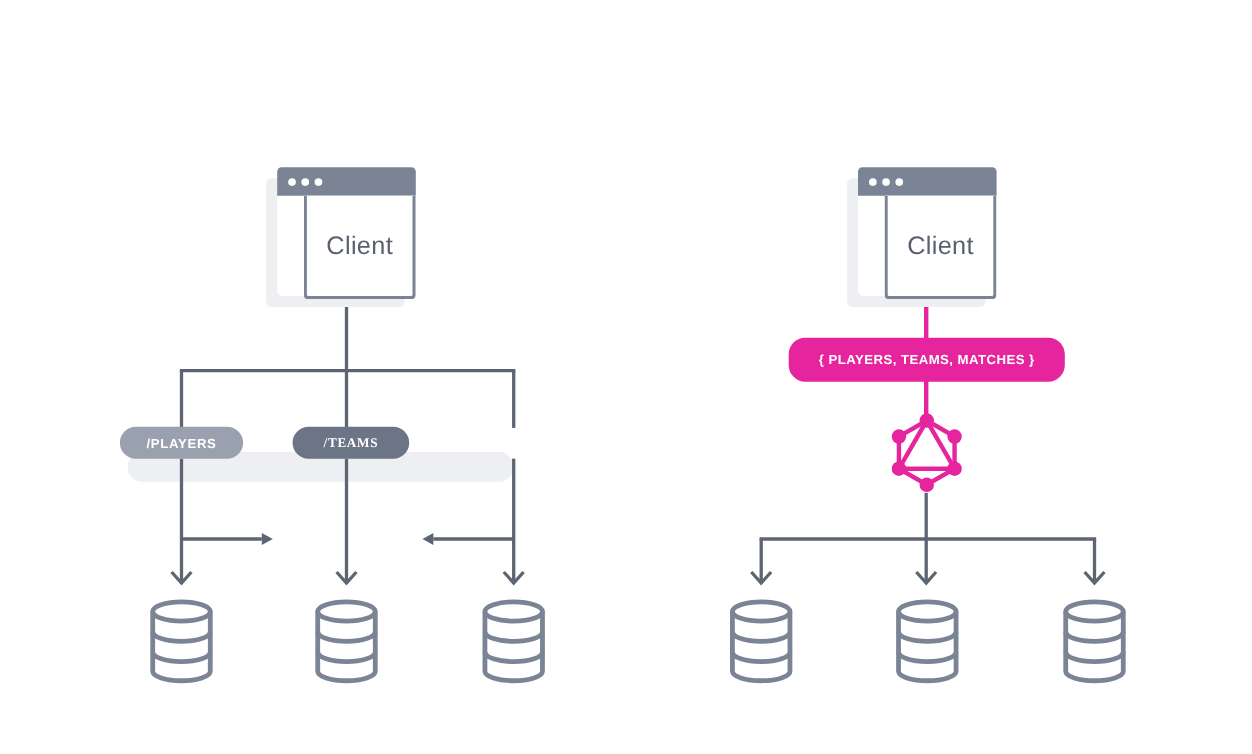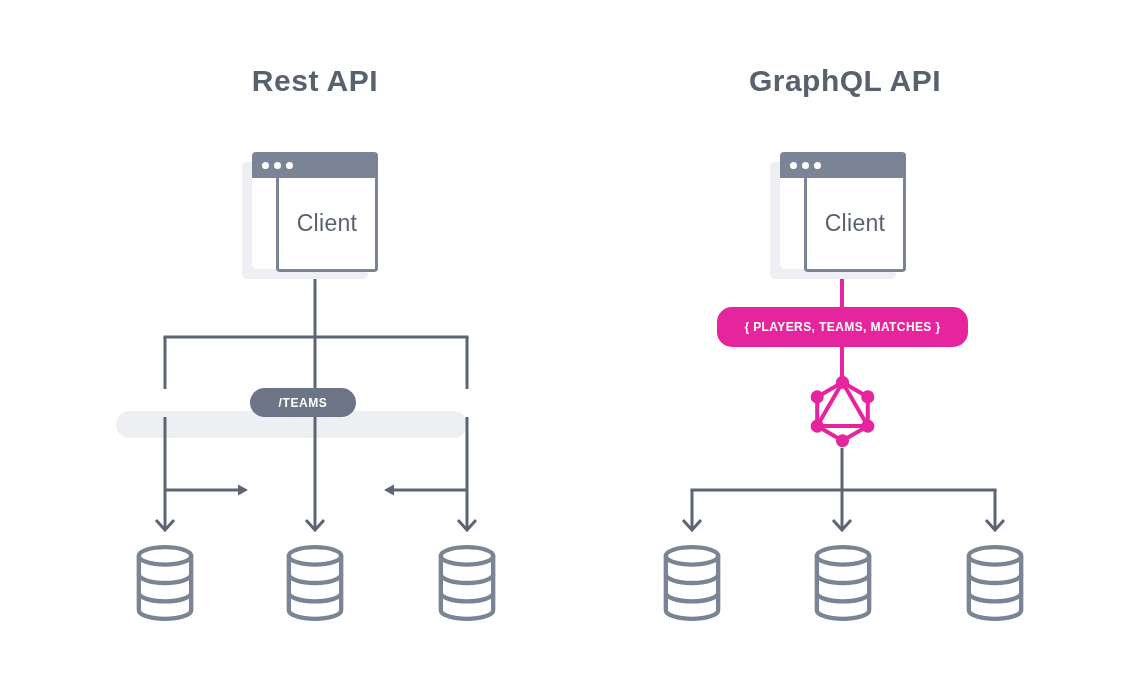--- a/index.html
+++ b/index.html
@@ -28,21 +28,21 @@
   .dot { width: 7px; height: 7px; border-radius: 50%; background: #fff; }
   .win-body { height: 91px; border: 3px solid var(--frame); border-top: 0;
               border-radius: 0 0 4px 4px; display: flex; align-items: center; justify-content: center;
               background: #fff; margin-left: 24px; }
   .client { font-size: 23px; color: var(--client-text); letter-spacing: .3px; }
 
   .pill { position: absolute; top: 388px; height: 29px; border-radius: 15px; z-index: 3;
           display: flex; align-items: center; justify-content: center;
           color: var(--pill-text); font-size: 12px; font-weight: 700; letter-spacing: .6px; }
   .pill-players { left: 109px; width: 112px; background: var(--pill-players-bg); }
-  .pill-teams   { left: 250px; width: 106px; background: var(--pill-teams-bg); }
+  .pill-teams   { left: 266px; width: 106px; background: var(--pill-teams-bg); font-family: Liberation Serif, serif; }
   .pill-matches { left: 406px; width: 124px; background: var(--pill-matches-bg); }
 
   .query-pill { position: absolute; left: 717px; top: 307px; width: 251px; height: 40px;
                 border-radius: 15px; background: var(--pink); color: var(--pill-text);
                 font-size: 12px; font-weight: 700; letter-spacing: .4px;
                 display: flex; align-items: center; justify-content: center; z-index: 3; }
 
   .gql-logo { position: absolute; left: 806px; top: 375px; color: var(--pink); z-index: 3; }
 
   .db { position: absolute; top: 544px; color: var(--database); z-index: 3; }
@@ -80,22 +80,20 @@
       <polyline points="683,520 692,530 701,520"></polyline>
       <polyline points="833,520 842,530 851,520"></polyline>
       <polyline points="986,520 995,530 1004,520"></polyline>
     </g>
     <g class="g-pink" stroke="currentColor" stroke-width="4" fill="none">
       <path d="M842 269 V309"></path>
       <path d="M842 334 V377"></path>
     </g>
   </svg>
 
-  <div class="title" id="rest-title">Rest API</div>
-  <div class="title" id="graphql-title">GraphQL API</div>
 
   <div class="window left">
     <div class="win-head">
       <span class="dot"></span>
       <span class="dot"></span>
       <span class="dot"></span>
     </div>
     <div class="win-body">
       <span class="client">Client</span>
     </div>
@@ -105,20 +103,23 @@
     <div class="win-head">
       <span class="dot"></span>
       <span class="dot"></span>
       <span class="dot"></span>
     </div>
     <div class="win-body">
       <span class="client">Client</span>
     </div>
   </div>
 
+  <div class="pill pill-players">
+    <span>/PLAYERS</span>
+  </div>
   <div class="pill pill-teams">
     <span>/TEAMS</span>
   </div>
 
   <div class="query-pill">
     <span>{ PLAYERS, TEAMS, MATCHES }</span>
   </div>
 
   <svg class="gql-logo" width="73" height="73" viewBox="0 0 100 100">
     <g stroke="currentColor" stroke-width="5.5" fill="none">

